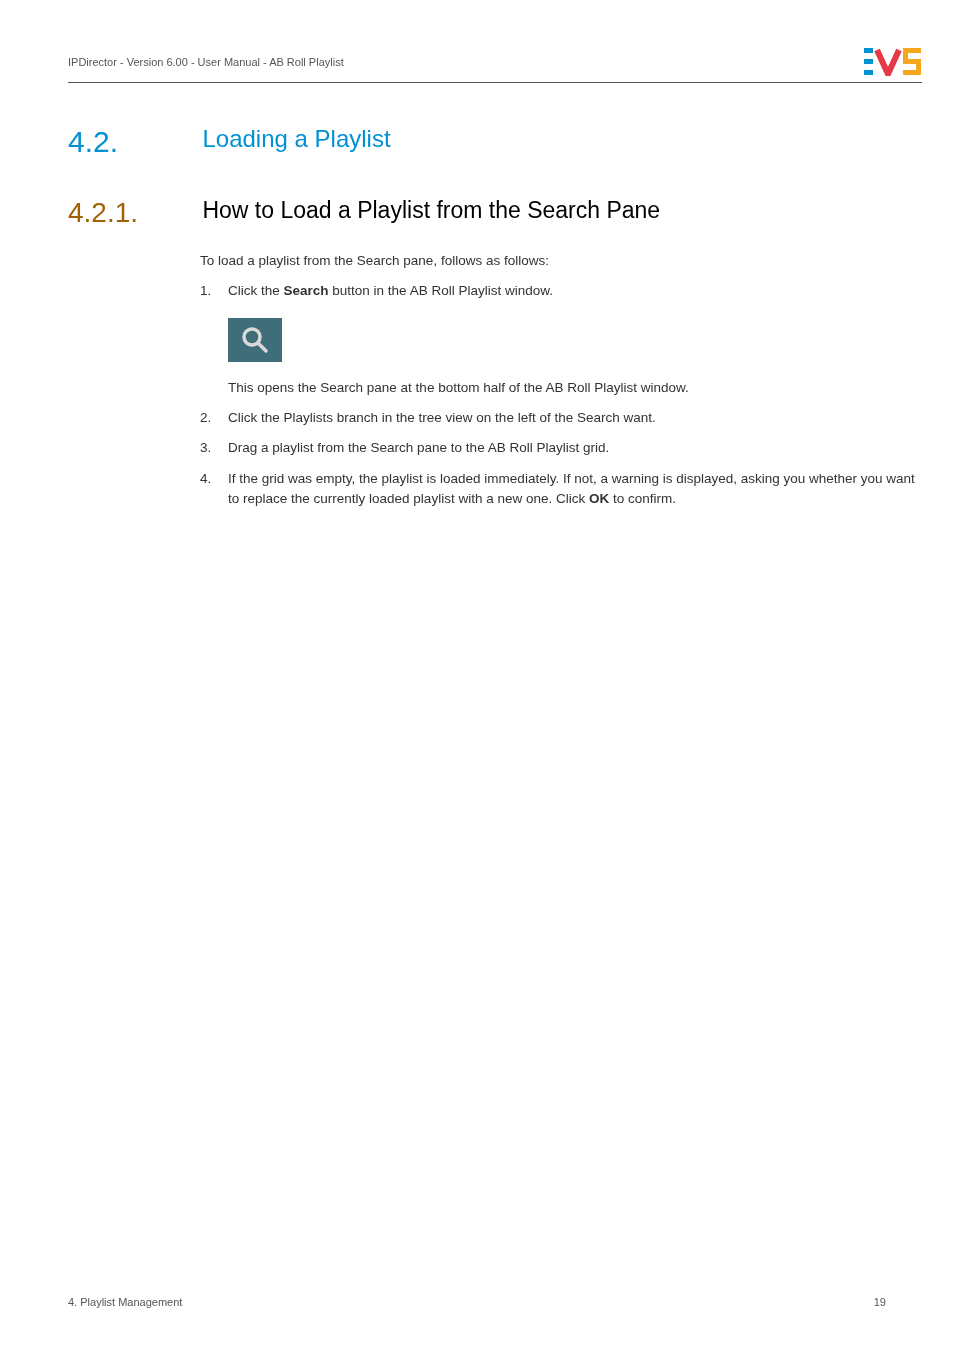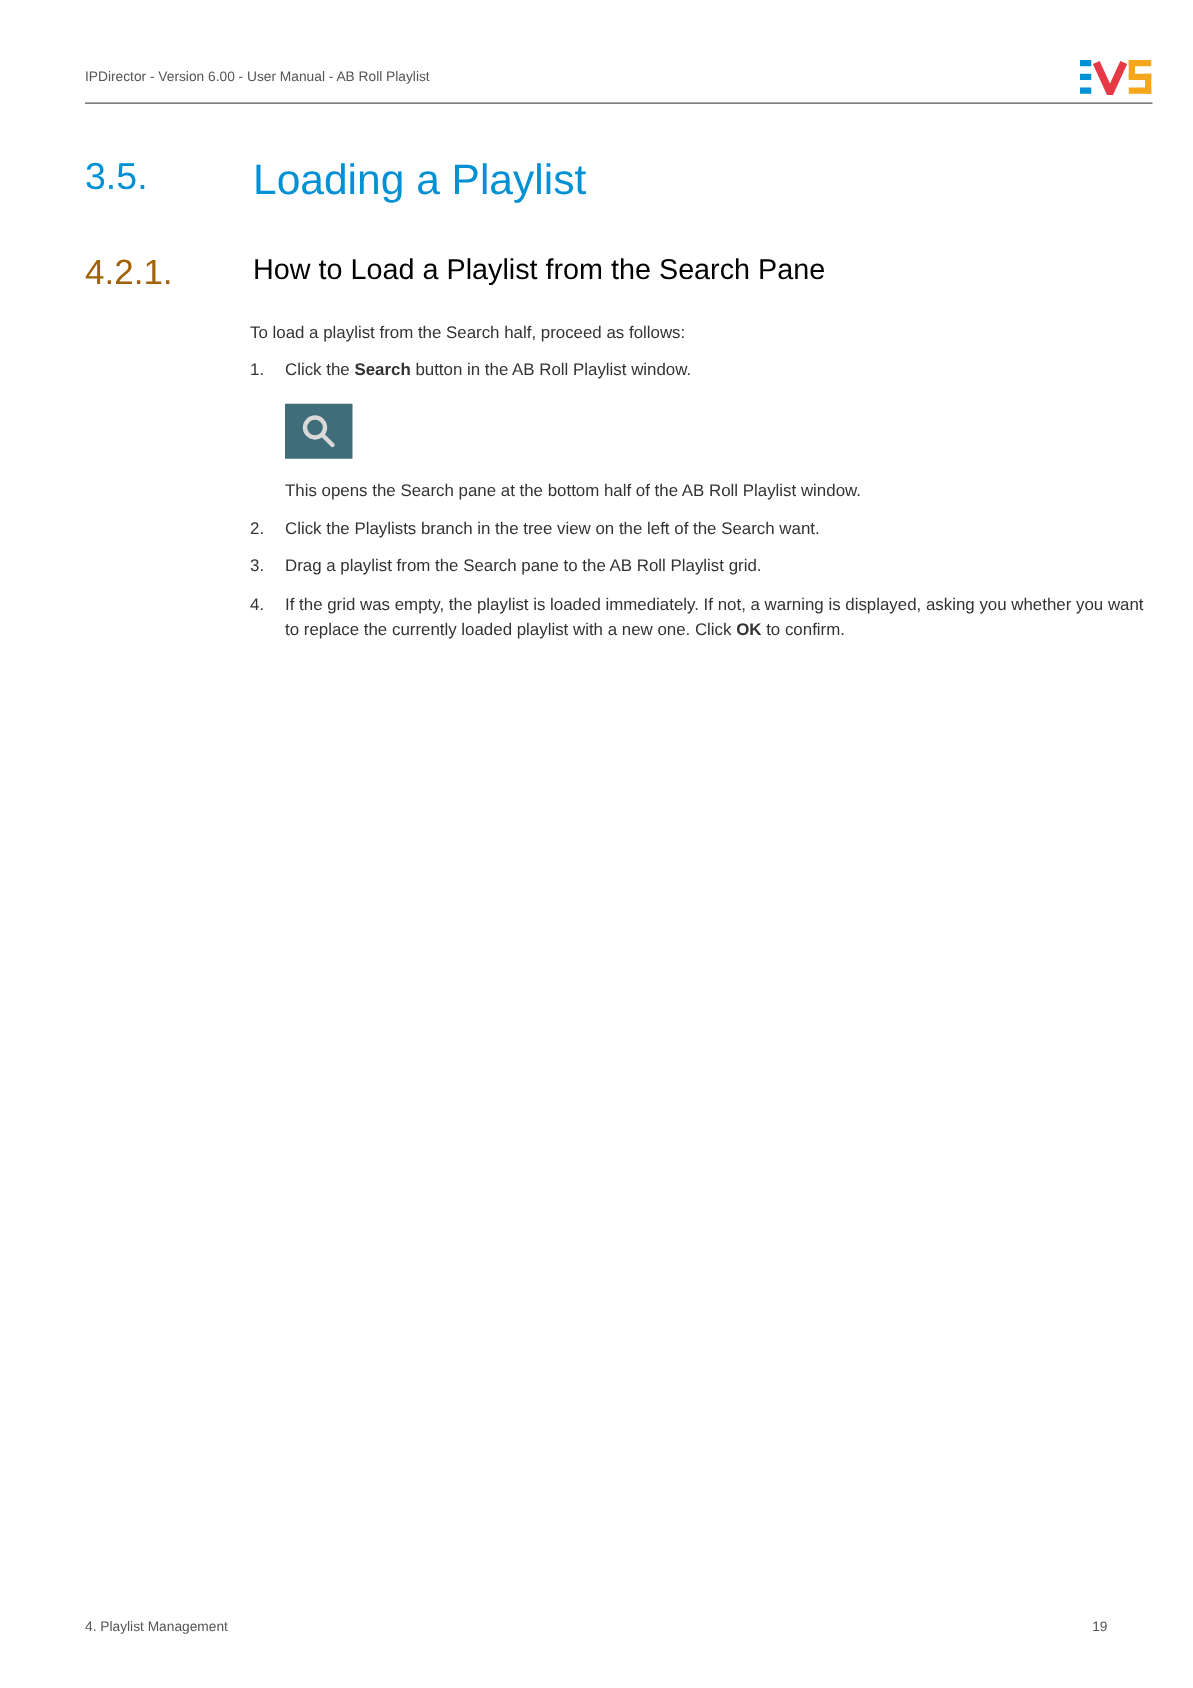--- a/index.html
+++ b/index.html
@@ -43,21 +43,21 @@
     }
     .section-number {
       font-size: 30px;
       font-weight: 500;
       color: #0090d4;
       display: inline-block;
       width: 130px;
       vertical-align: top;
     }
     .section-title {
-      font-size: 34px;
+      font-size: 24px;
       font-weight: 500;
       color: #0090d4;
       display: inline-block;
     }
     .h1-row {
       margin-bottom: 38px;
     }
     .subsection-number {
       font-size: 28px;
       font-weight: 500;
@@ -147,31 +147,31 @@
         <rect x="39" y="0" width="18" height="5" fill="#f4a71d"></rect>
         <rect x="39" y="0" width="5" height="15" fill="#f4a71d"></rect>
         <rect x="39" y="11" width="18" height="5" fill="#f4a71d"></rect>
         <rect x="52" y="11" width="5" height="16" fill="#f4a71d"></rect>
         <rect x="39" y="22" width="18" height="5" fill="#f4a71d"></rect>
       </svg>
     </div>
   </div>
 
   <div class="h1-row">
-    <span class="section-number">3.5.</span>
+    <span class="section-number">4.2.</span>
     <span class="section-title">Loading a Playlist</span>
   </div>
 
   <div class="h2-row">
     <span class="subsection-number">4.2.1.</span>
     <span class="subsection-title">How to Load a Playlist from the Search Pane</span>
   </div>
 
   <div class="body-content">
-    <p>To load a playlist from the Search half, proceed as follows:</p>
+    <p>To load a playlist from the Search pane, follows as follows:</p>
     <ol>
       <li>
         <span class="li-number">1.</span>
         <span>Click the </span><b>Search</b><span> button in the AB Roll Playlist window.</span>
         <div class="li-sub">
           <div class="search-icon-box">
             <svg width="30" height="30" viewBox="0 0 30 30">
               <circle cx="12" cy="12" r="8" fill="none" stroke="#d9d9d9" stroke-width="3.5"></circle>
               <line x1="18" y1="18" x2="26" y2="26" stroke="#d9d9d9" stroke-width="3.5" stroke-linecap="round"></line>
             </svg>

